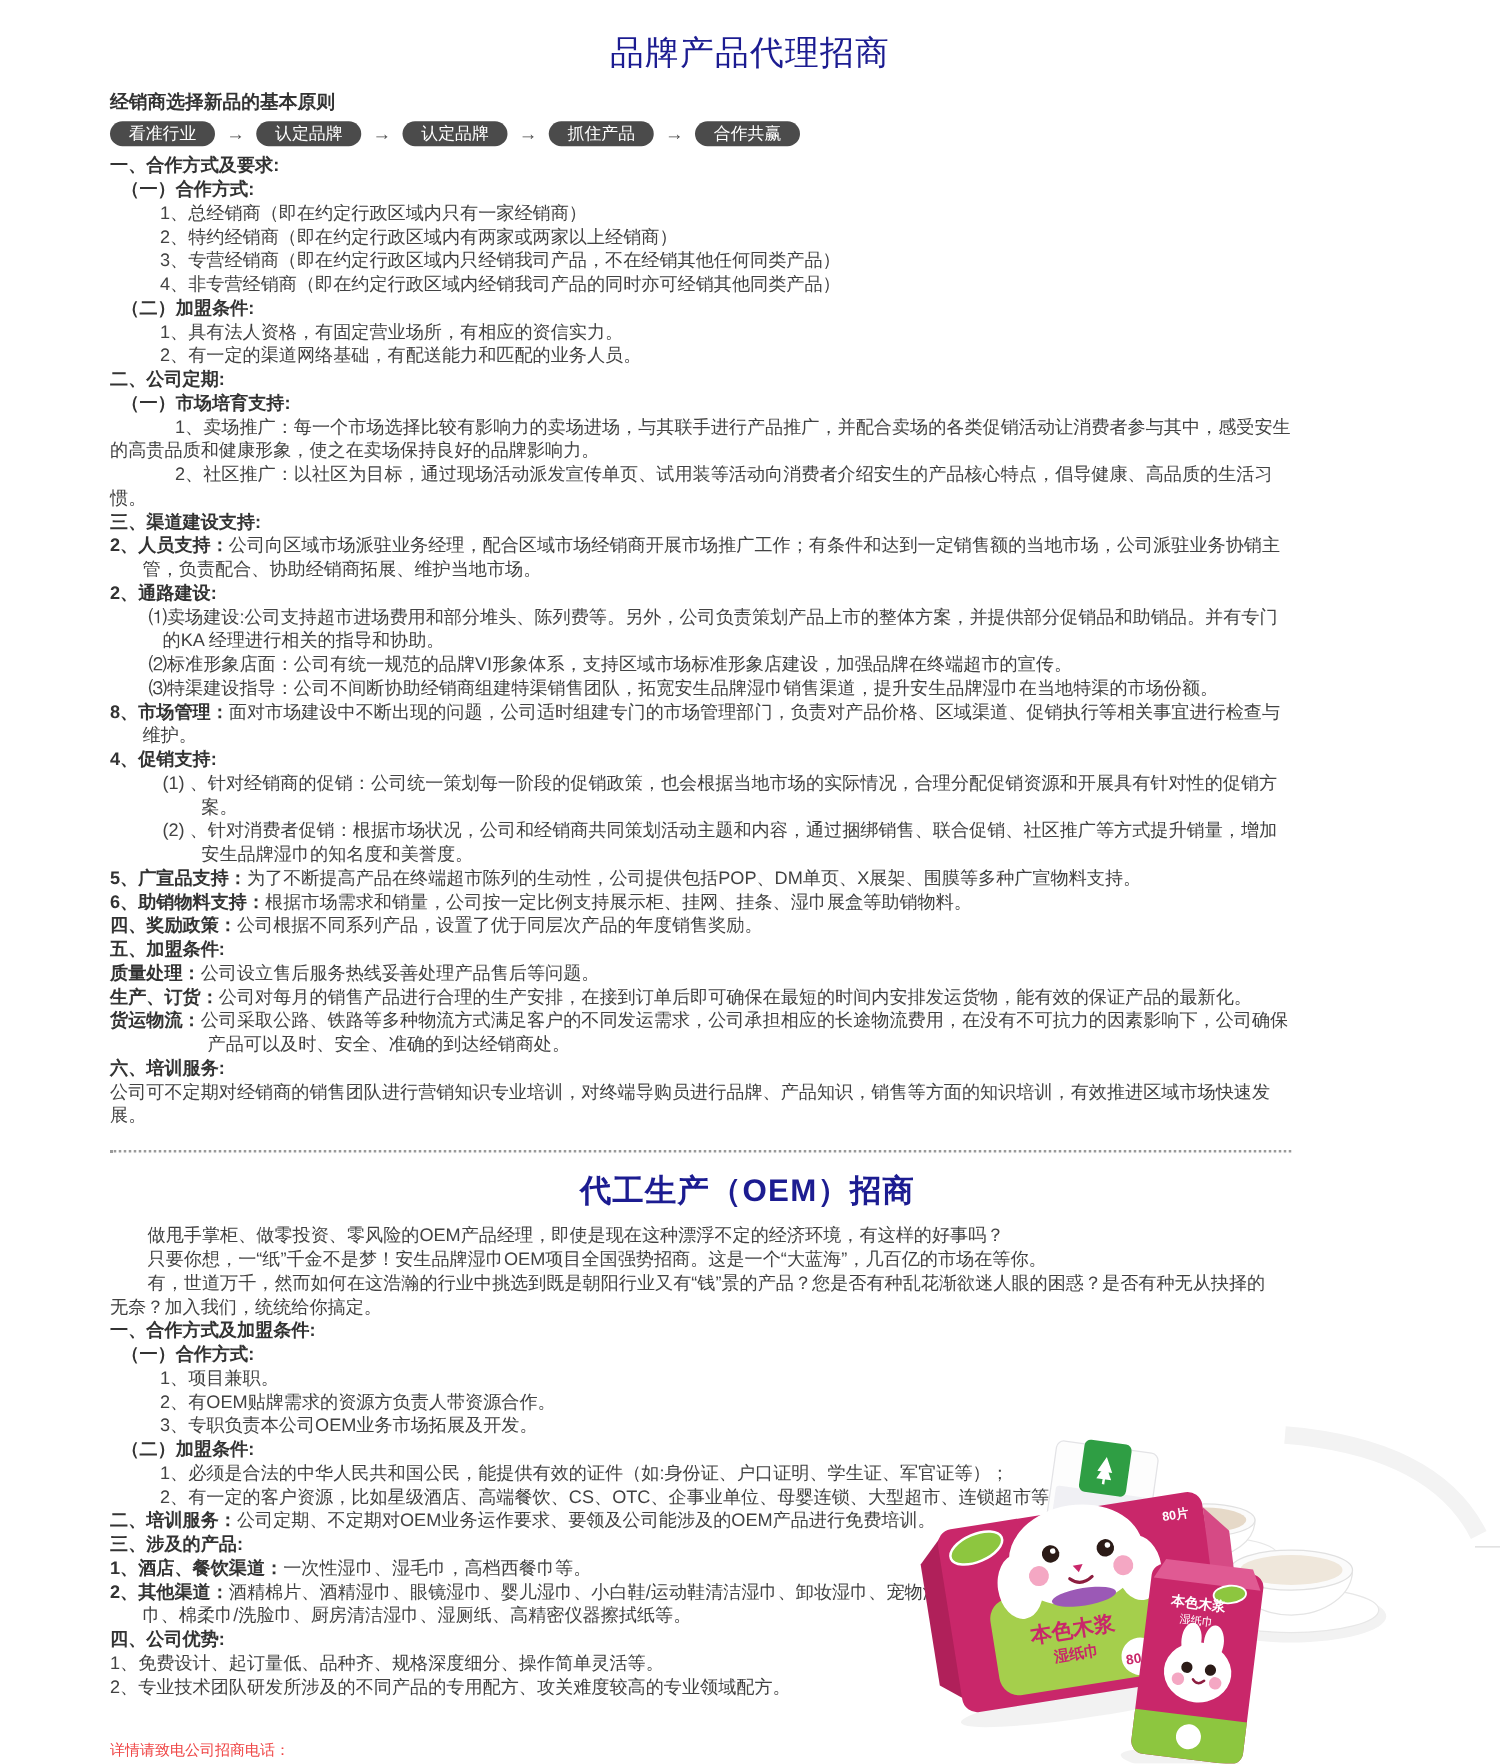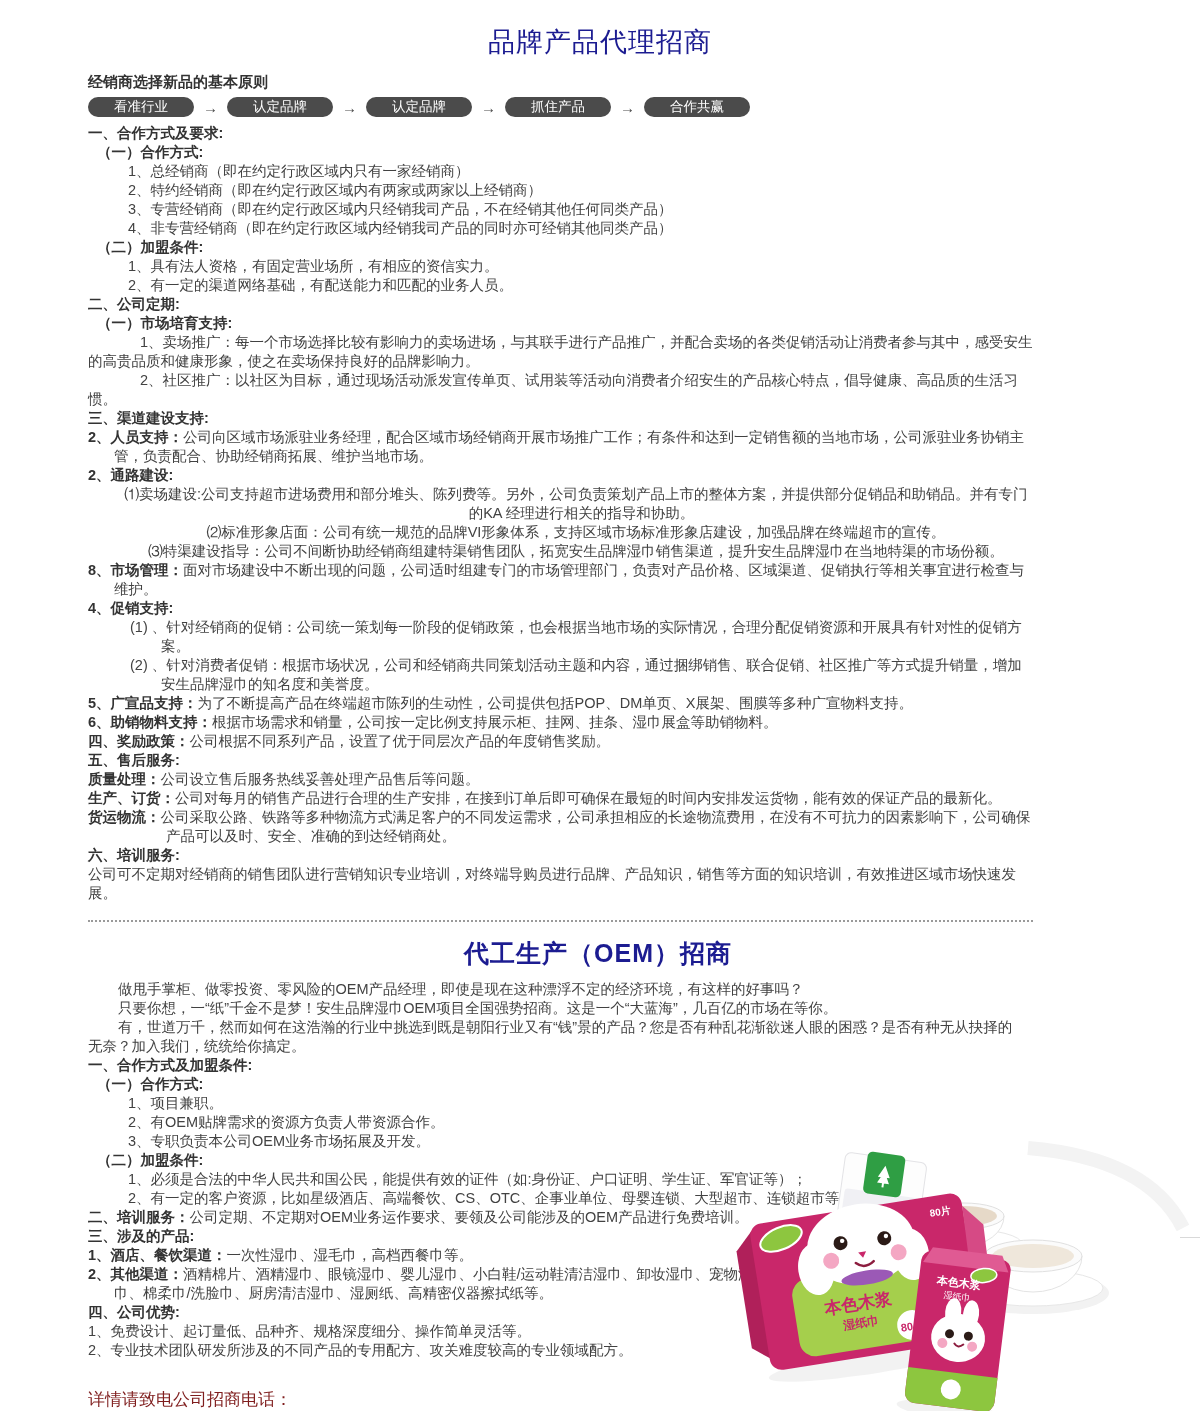--- a/index.html
+++ b/index.html
@@ -3,38 +3,38 @@
 <meta charset="utf-8">
 <style>
   html,body{margin:0;padding:0;background:#ffffff;}
   body{font-family:"Liberation Sans","DejaVu Sans",sans-serif;}
   #page{position:relative;width:1200px;height:1411px;background:#fff;overflow:hidden;}
   .content{position:relative;width:945px;margin-left:88px;}
   .main-title{width:1200px;text-align:center;font-size:27px;font-weight:normal;color:#1c1c91;padding-top:26px;line-height:32px;letter-spacing:1px;}
   .oem-title{width:1196px;text-align:center;font-size:25px;font-weight:bold;color:#1c1c91;line-height:34px;margin:14px 0 10px 0;letter-spacing:1px;}
   .principles{font-size:15px;font-weight:bold;color:#333;margin-top:14px;line-height:19px;}
   .flow{display:flex;align-items:center;gap:7px;margin:6px 0 7px 0;}
-  .pill{background:#4b4b4b;color:#fff;font-size:13.5px;line-height:20px;padding:0 26px;border-radius:11px;white-space:nowrap;}
+  .pill{background:#4b4b4b;color:#fff;font-size:13.5px;line-height:20px;padding:0 15px;border-radius:11px;white-space:nowrap;}
   .flow-arrow{color:#4b4b4b;font-size:15px;font-weight:bold;padding:0 2px;}
   .ln{margin:0;font-size:14.5px;line-height:19px;color:#424242;}
   .ln .b{font-weight:bold;color:#333;}
   .c-h{}
   .c-sub{padding-left:9px;}
   .c-num{padding-left:40px;}
   .c-par{text-indent:52px;}
   .c-item{padding-left:26px;text-indent:-26px;}
-  .c-paren{padding-left:42px;text-indent:-11px;text-align:center;}
+  .c-paren{padding-left:42px;text-indent:-11px;}
   .c-numhang{padding-left:73px;text-indent:-31px;}
   .c-label{padding-left:78px;text-indent:-78px;}
   .c-body{}
   .c-oem{text-indent:30px;}
   .divider{border:none;border-top:2px dotted #9a9a9a;margin:17px 0 4px 0;height:0;}
   .oem-lines{width:930px;}
   .contact{margin-top:28px;}
-  .contact-label{font-size:17px;color:#7f1d1d;line-height:24px;}
+  .contact-label{font-size:12px;color:#ef4444;line-height:24px;}
   #product-scene{position:absolute;left:728px;top:1138px;width:472px;height:273px;}
   #edge-tick{position:absolute;right:0;top:1237px;width:20px;height:1px;background:#d9d9d9;}
 </style>
 </head>
 <body>
 
 <div id="page">
 
   <div class="main-title">品牌产品代理招商</div>
 
@@ -71,21 +71,21 @@
         <p class="ln c-paren"><span>⑴卖场建设:公司支持超市进场费用和部分堆头、陈列费等。另外，公司负责策划产品上市的整体方案，并提供部分促销品和助销品。并有专门的KA 经理进行相关的指导和协助。</span></p>
         <p class="ln c-paren"><span>⑵标准形象店面：公司有统一规范的品牌VI形象体系，支持区域市场标准形象店建设，加强品牌在终端超市的宣传。</span></p>
         <p class="ln c-paren"><span>⑶特渠建设指导：公司不间断协助经销商组建特渠销售团队，拓宽安生品牌湿巾销售渠道，提升安生品牌湿巾在当地特渠的市场份额。</span></p>
         <p class="ln c-item"><span class="b">8、市场管理：</span><span>面对市场建设中不断出现的问题，公司适时组建专门的市场管理部门，负责对产品价格、区域渠道、促销执行等相关事宜进行检查与维护。</span></p>
         <p class="ln c-item"><span class="b">4、促销支持:</span></p>
         <p class="ln c-numhang"><span>(1) 、针对经销商的促销：公司统一策划每一阶段的促销政策，也会根据当地市场的实际情况，合理分配促销资源和开展具有针对性的促销方案。</span></p>
         <p class="ln c-numhang"><span>(2) 、针对消费者促销：根据市场状况，公司和经销商共同策划活动主题和内容，通过捆绑销售、联合促销、社区推广等方式提升销量，增加安生品牌湿巾的知名度和美誉度。</span></p>
         <p class="ln c-item"><span class="b">5、广宣品支持：</span><span>为了不断提高产品在终端超市陈列的生动性，公司提供包括POP、DM单页、X展架、围膜等多种广宣物料支持。</span></p>
         <p class="ln c-item"><span class="b">6、助销物料支持：</span><span>根据市场需求和销量，公司按一定比例支持展示柜、挂网、挂条、湿巾展盒等助销物料。</span></p>
         <p class="ln c-h"><span class="b">四、奖励政策：</span><span>公司根据不同系列产品，设置了优于同层次产品的年度销售奖励。</span></p>
-        <p class="ln c-h"><span class="b">五、售后服务:</span></p>
+        <p class="ln c-h"><span class="b">五、加盟条件:</span></p>
         <p class="ln c-label"><span class="b">质量处理：</span><span>公司设立售后服务热线妥善处理产品售后等问题。</span></p>
         <p class="ln c-label"><span class="b">生产、订货：</span><span>公司对每月的销售产品进行合理的生产安排，在接到订单后即可确保在最短的时间内安排发运货物，能有效的保证产品的最新化。</span></p>
         <p class="ln c-label"><span class="b">货运物流：</span><span>公司采取公路、铁路等多种物流方式满足客户的不同发运需求，公司承担相应的长途物流费用，在没有不可抗力的因素影响下，公司确保产品可以及时、安全、准确的到达经销商处。</span></p>
         <p class="ln c-h"><span class="b">六、培训服务:</span></p>
         <p class="ln c-body"><span>公司可不定期对经销商的销售团队进行营销知识专业培训，对终端导购员进行品牌、产品知识，销售等方面的知识培训，有效推进区域市场快速发展。</span></p>
       </div>
     <hr class="divider">
   </div>
 
   <div class="oem-title">代工生产（OEM）招商</div>

